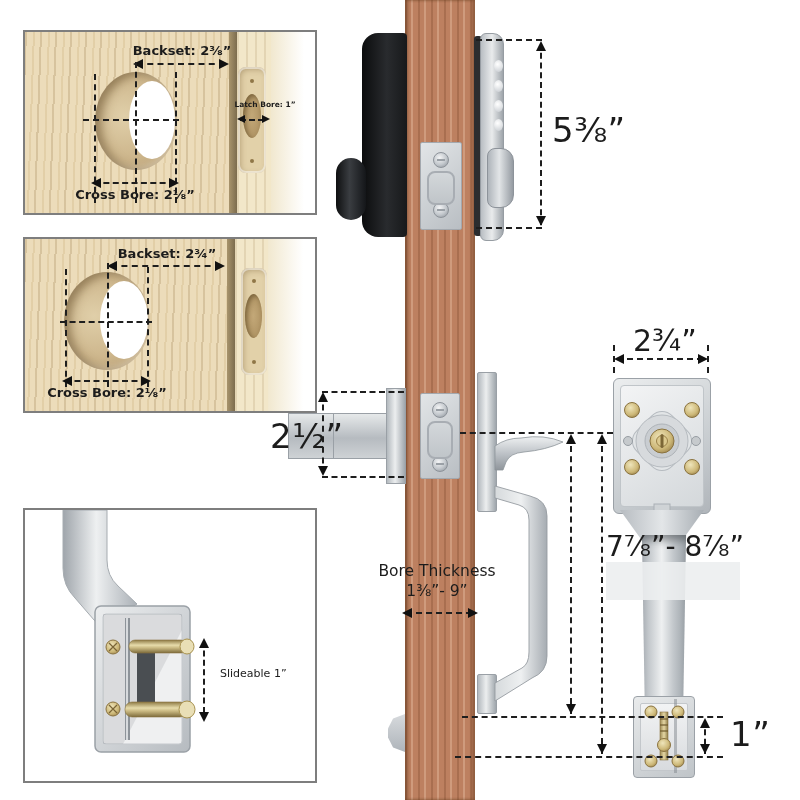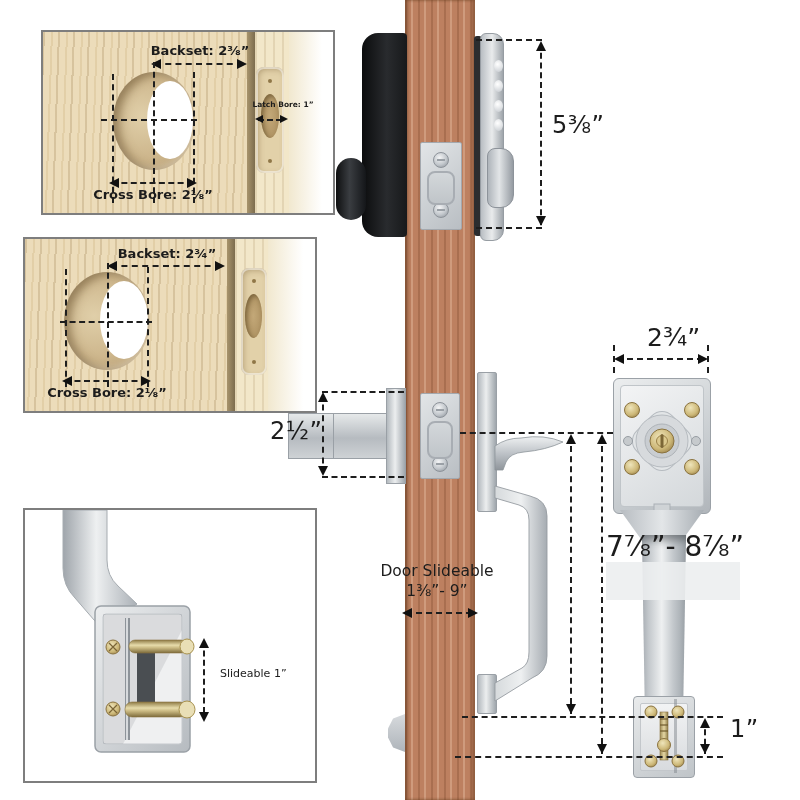--- a/index.html
+++ b/index.html
@@ -8,21 +8,21 @@
   .abs{position:absolute}
   
   .hd{position:absolute;height:0;border-top:2.5px dashed #1e1e1e}
   .vd{position:absolute;width:0;border-left:2.5px dashed #1e1e1e}
   .ar{position:absolute;width:0;height:0;border-style:solid;border-color:transparent}
   .ar-up{border-width:0 5px 10px 5px;border-bottom-color:#111}
   .ar-down{border-width:10px 5px 0 5px;border-top-color:#111}
   .ar-left{border-width:5px 10px 5px 0;border-right-color:#111}
   .ar-right{border-width:5px 0 5px 10px;border-left-color:#111}
   .lbl{position:absolute;color:#1c1c1c;line-height:1.1;white-space:nowrap}
-  .big{font-size:24px;letter-spacing:.5px}
+  .big{font-size:34px;letter-spacing:.5px}
   .ctr{text-align:center}
   
   .box{position:absolute;border:2px solid #7e7e7e;background:#fff;overflow:hidden}
   .wood{background-color:#ecdcba;background-image:
         repeating-linear-gradient(92deg,rgba(166,138,92,.30) 0 2px,rgba(0,0,0,0) 2px 8px,rgba(218,196,152,.55) 8px 10px,rgba(0,0,0,0) 10px 15px)}
   .woodlight{background-color:#f2e7c9;background-image:
         repeating-linear-gradient(90deg,rgba(166,138,92,.20) 0 2px,rgba(0,0,0,0) 2px 9px)}
   .bore{position:absolute;border-radius:50%;overflow:hidden;
         background:radial-gradient(ellipse at 35% 45%,#e0cfa9 0%,#cdb68c 55%,#b49a6e 100%);
         box-shadow:inset 6px 2px 10px rgba(96,72,38,.55), inset -2px -2px 6px rgba(255,255,255,.35)}
@@ -111,21 +111,21 @@
       <stop offset="0" stop-color="#d6dadc"></stop>
           <stop offset=".5" stop-color="#eef0f1"></stop>
           <stop offset="1" stop-color="#a6acb2"></stop>
     </linearGradient>
       </defs>
     <path d="M21,8 L56,18 Q73,22 73,38 L73,178 Q73,194 58,200 L21,223 L21,205 L48,190 Q55,186 55,174 L55,42 Q55,30 45,27 L21,20 Z" fill="url(#lg2)" stroke="#969ca2" stroke-width="0.9"></path>
   </svg>
 
   <div class="abs" style="left:388px;top:714px;width:17px;height:38px;background:linear-gradient(180deg,#d7dadd,#aeb4ba);clip-path:polygon(100% 0,30% 12%,0 38%,0 62%,30% 88%,100% 100%)"></div>
 
-  <div class="lbl ctr" style="left:377px;top:563px;width:120px;font-size:15.5px">Door Slideable</div>
+  <div class="lbl ctr" style="left:377px;top:563px;width:120px;font-size:15.5px">Bore Thickness</div>
   <div class="lbl ctr" style="left:377px;top:583px;width:120px;font-size:15.5px">1⅜”- 9”</div>
   <div class="hd" style="left:406px;top:612px;width:66px"></div>
   <div class="ar ar-left" style="left:402px;top:608px"></div>
   <div class="ar ar-right" style="left:468px;top:608px"></div>
 
   <div class="abs" style="left:613px;top:378px;width:96px;height:134px;border-radius:6px;background:linear-gradient(145deg,#eceeef,#c3c8cc 70%,#b0b5ba);border:1.5px solid #9ba1a7"></div>
   <div class="abs" style="left:620px;top:385px;width:82px;height:120px;border-radius:4px;background:linear-gradient(145deg,#f3f4f5,#d4d8db);border:1px solid #c0c5c9"></div>
   <svg class="abs" style="left:613px;top:378px" width="96" height="134" viewBox="0 0 96 134">
     <defs>
       <radialGradient id="brass1" cx=".4" cy=".35" r=".8">
@@ -142,21 +142,21 @@
     <circle cx="19" cy="32" r="7.5" fill="url(#brass1)" stroke="#8a7340"></circle>
     <circle cx="79" cy="32" r="7.5" fill="url(#brass1)" stroke="#8a7340"></circle>
     <circle cx="19" cy="89" r="7.5" fill="url(#brass1)" stroke="#8a7340"></circle>
     <circle cx="79" cy="89" r="7.5" fill="url(#brass1)" stroke="#8a7340"></circle>
     <circle cx="49" cy="63" r="12" fill="url(#brass1)" stroke="#8a7340"></circle>
     <circle cx="49" cy="63" r="5.5" fill="#dcca8f" stroke="#9a8147"></circle>
     <rect x="47.5" y="56" width="3" height="14" rx="1.5" fill="#7c6736"></rect>
     <rect x="41" y="126" width="16" height="8" fill="#cfd3d6" stroke="#aab0b5"></rect>
   </svg>
 
-  <div class="lbl" style="left:647px;top:324px;font-size:25px">2¾”</div>
+  <div class="lbl" style="left:633px;top:324px;font-size:30px">2¾”</div>
   <div class="vd" style="left:613px;top:345px;height:28px"></div>
   <div class="vd" style="left:707px;top:345px;height:28px"></div>
   <div class="hd" style="left:617px;top:358px;width:86px"></div>
   <div class="ar ar-left" style="left:614px;top:354px"></div>
   <div class="ar ar-right" style="left:698px;top:354px"></div>
 
   <div class="abs" style="left:620px;top:510px;width:84px;height:28px;background:linear-gradient(90deg,#b7bcc1,#e3e6e8 50%,#a8aeb4);clip-path:polygon(0 0,100% 0,76% 100%,24% 100%)"></div>
   <div class="abs" style="left:641px;top:535px;width:46px;height:165px;background:linear-gradient(90deg,#aab0b6,#eef0f1 45%,#c3c8cc 70%,#9aa1a7);clip-path:polygon(2% 0,98% 0,92% 100%,8% 100%);box-shadow:inset 0 8px 8px -3px rgba(60,65,70,.55)"></div>
 
   <div class="band" style="left:606px;top:562px;width:134px;height:38px"></div>
@@ -197,21 +197,21 @@
   <div class="ar ar-up" style="left:597px;top:434px"></div>
   <div class="ar ar-down" style="left:597px;top:744px"></div>
   <div class="hd" style="left:462px;top:716px;width:261px"></div>
   <div class="hd" style="left:455px;top:756px;width:268px"></div>
 
   <div class="vd" style="left:704px;top:720px;height:34px"></div>
   <div class="ar ar-up" style="left:700px;top:718px"></div>
   <div class="ar ar-down" style="left:700px;top:744px"></div>
   <div class="lbl big" style="left:730px;top:716px">1”</div>
 
-  <div class="box" style="left:41px;top:30px;width:290px;height:181px">
+  <div class="box" style="left:23px;top:30px;width:290px;height:181px">
     <div class="abs wood" style="left:0;top:0;width:204px;height:181px"></div>
     <div class="abs" style="left:204px;top:0;width:8px;height:181px;background:linear-gradient(90deg,#a8946c,#7c6c4e)"></div>
     <div class="abs woodlight" style="left:212px;top:0;width:34px;height:181px"></div>
     <div class="abs" style="left:246px;top:0;width:44px;height:181px;background:linear-gradient(90deg,#f1e8cf,#ffffff 75%)"></div>
     <div class="bore" style="left:70px;top:40px;width:82px;height:98px">
       <div class="through"></div>
     </div>
     <div class="pocket" style="left:213px;top:35px;width:28px;height:106px">
       <div class="pocket-hole" style="left:5px;top:27px;width:18px;height:44px"></div>
       <div class="dot" style="left:12px;top:12px"></div>

